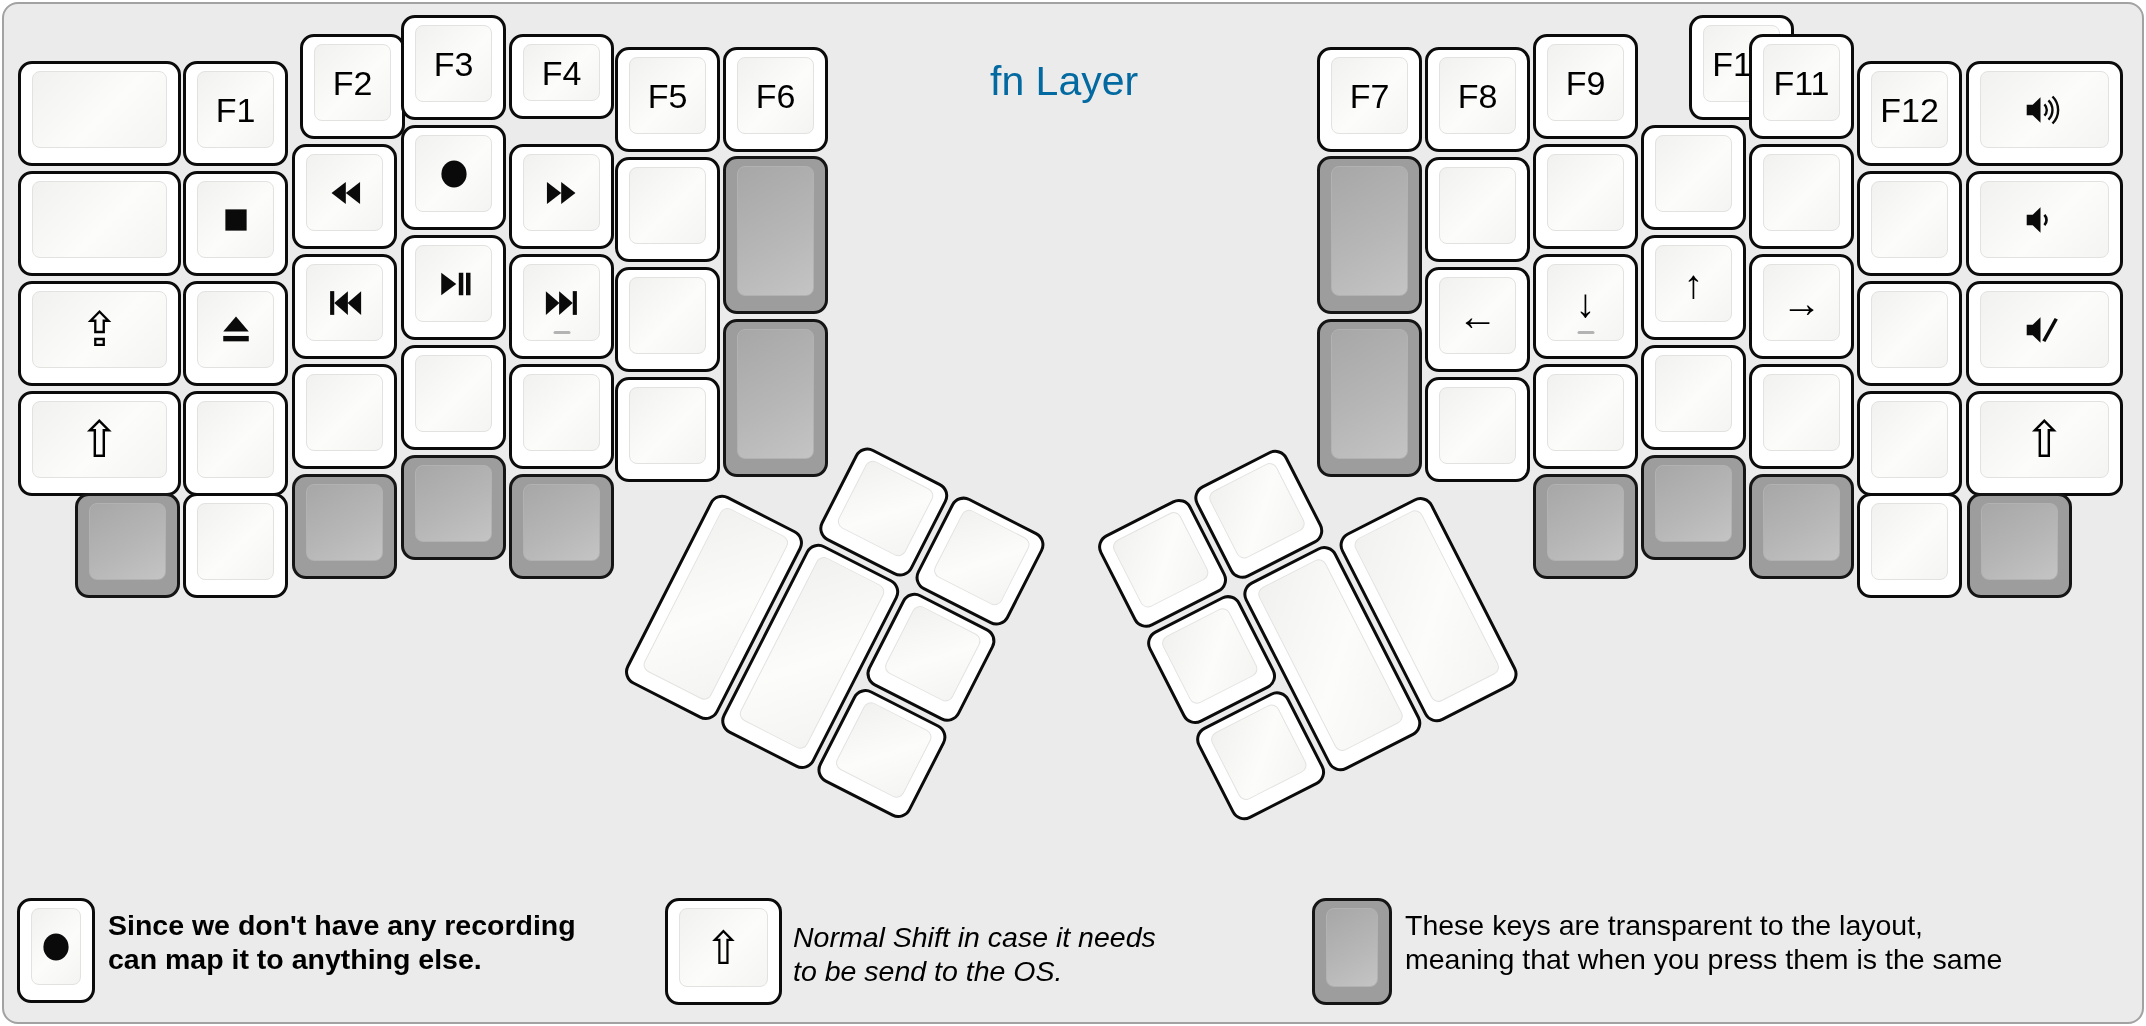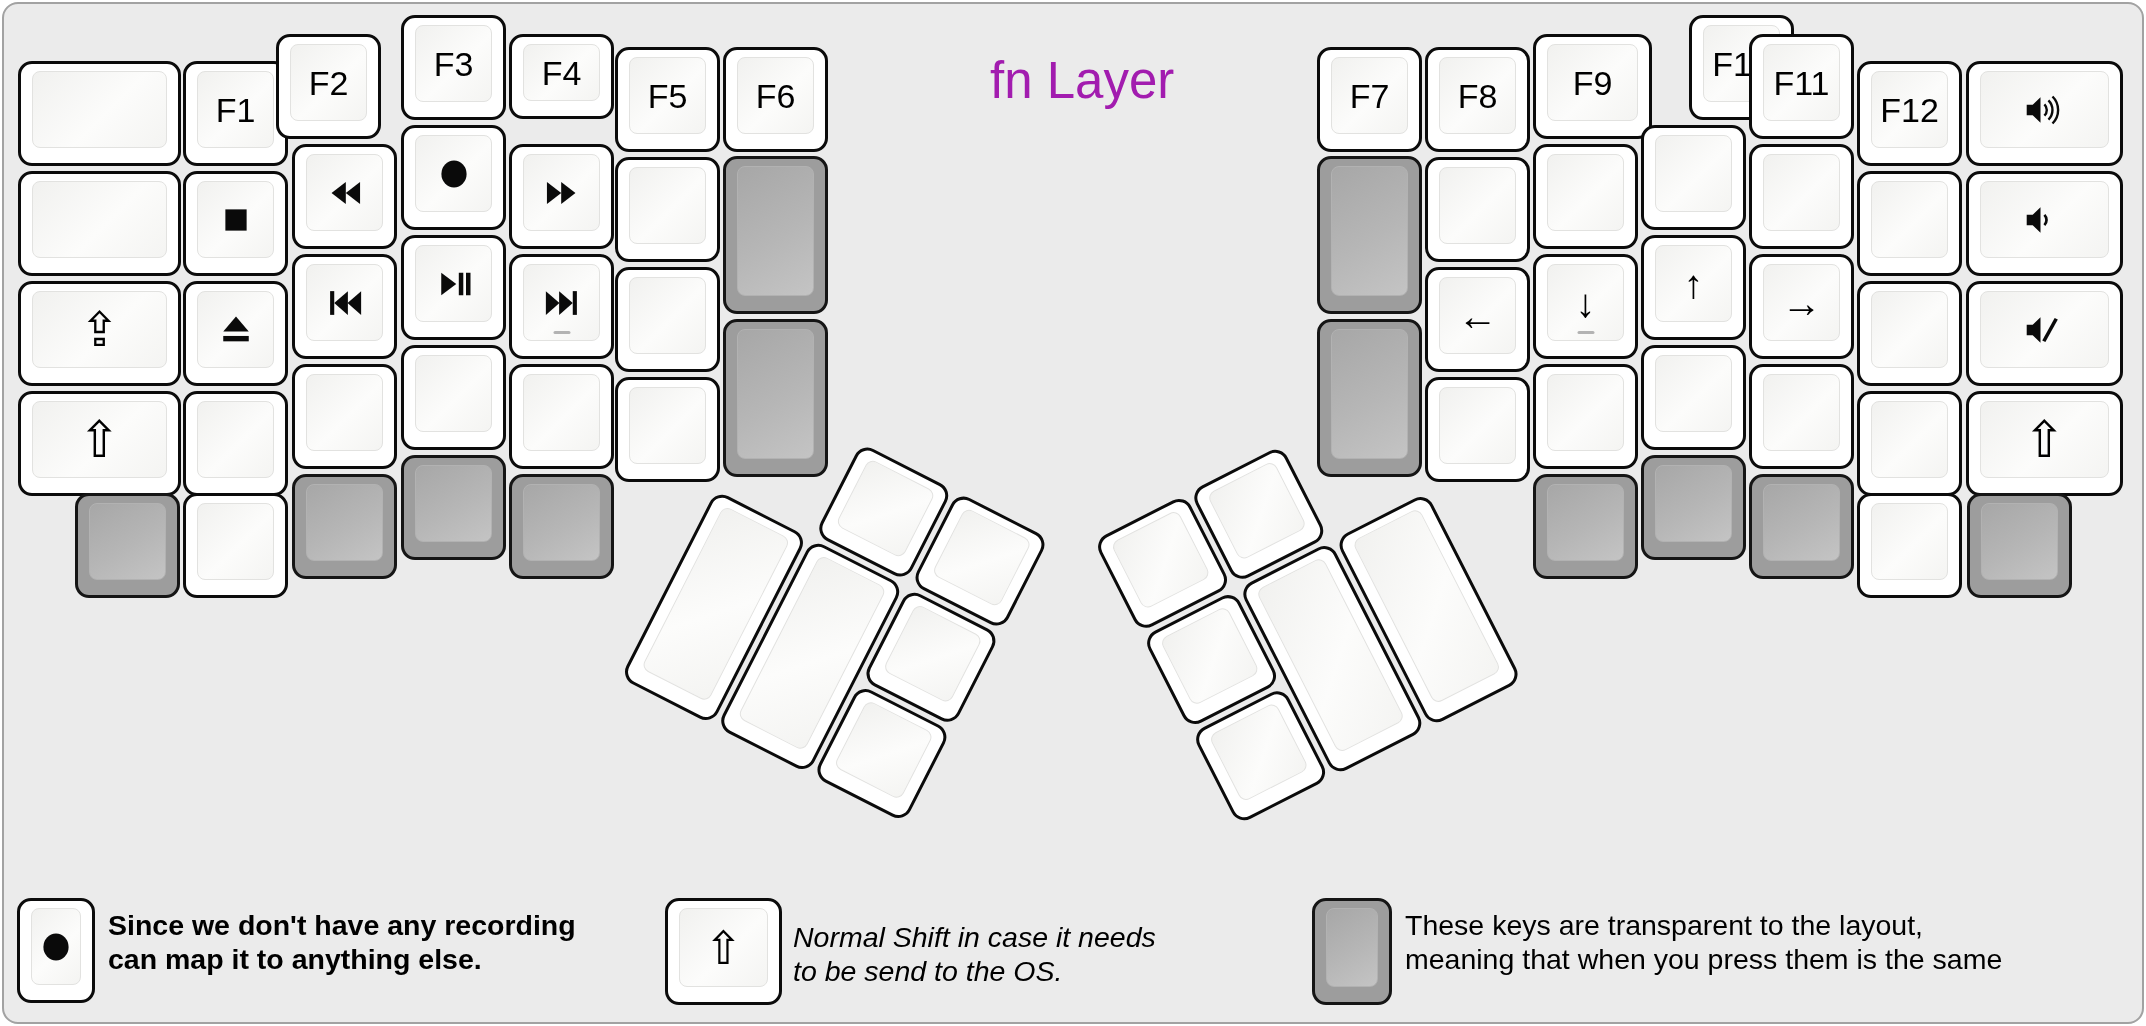--- a/index.html
+++ b/index.html
@@ -1,20 +1,20 @@
 <!DOCTYPE html>
 <html><head>
 <meta charset="utf-8">
 <style>
   html,body{margin:0;padding:0;background:#ffffff;}
   .stage{position:relative;width:2146px;height:1026px;background:#ffffff;overflow:hidden;
          font-family:"Liberation Sans","DejaVu Sans",sans-serif;}
   .card{position:absolute;left:2px;top:2px;width:2138px;height:1018px;background:#ebebeb;
         border:2px solid #a2a2a2;border-radius:16px;}
-  .title{position:absolute;left:990px;top:58px;font-size:51px;line-height:46px;color:#a21caf;}
+  .title{position:absolute;left:990px;top:58px;font-size:41px;line-height:46px;color:#0369a1;}
   
   .key{position:absolute;background:#ffffff;border:3px solid #0b0b0b;border-radius:14px;box-sizing:border-box;}
   .key .cap{position:absolute;left:11px;right:11px;top:7px;bottom:15px;border-radius:8px;
             background:linear-gradient(135deg,#f1f1ef 0%,#fcfcfb 55%,#f4f4f2 100%);
             border:1.5px solid #e2e2e0;display:flex;align-items:center;justify-content:center;overflow:visible;}
   .key.grey{background:#9d9d9d;border-color:#151515;}
   .key.grey .cap{background:linear-gradient(150deg,#a7a7a7 0%,#b6b6b6 55%,#c4c4c4 100%);border-color:#b2b2b2;}
   .klabel{font-size:34px;color:#000;line-height:1;}
   .glyph{color:#000;line-height:1;}
   .g-shift{font-size:50px;}
@@ -74,21 +74,21 @@
       </div>
       <div class="key white" style="left: 183px; top: 391px; width: 105px; height: 105px;">
         <div class="cap"></div>
       </div>
       <div class="key white" style="left: 183px; top: 493px; width: 105px; height: 105px;">
         <div class="cap"></div>
       </div>
       <div class="key grey" style="left: 75px; top: 493px; width: 105px; height: 105px;">
         <div class="cap"></div>
       </div>
-      <div class="key white" style="left: 276px; top: 34px; width: 105px; height: 105px;">
+      <div class="key white" style="left: 300px; top: 34px; width: 105px; height: 105px;">
         <div class="cap">
           <span class="klabel">F2</span>
         </div>
       </div>
       <div class="key white" style="left: 292px; top: 144px; width: 105px; height: 105px;">
         <div class="cap">
           <svg class="micon" width="38" height="38" viewBox="0 0 24 24">
             <polygon points="12.5,5 3.5,12 12.5,19"></polygon>
             <polygon points="21.5,5 12.5,12 21.5,19"></polygon>
           </svg>
@@ -210,21 +210,21 @@
         <div class="cap"></div>
       </div>
       <div class="key white" style="left: 1425px; top: 267px; width: 105px; height: 105px;">
         <div class="cap">
           <span class="glyph g-arrow">←</span>
         </div>
       </div>
       <div class="key white" style="left: 1425px; top: 377px; width: 105px; height: 105px;">
         <div class="cap"></div>
       </div>
-      <div class="key white" style="left: 1533px; top: 34px; width: 119px; height: 105px;">
+      <div class="key white" style="left: 1533px; top: 34px; width: 105px; height: 105px;">
         <div class="cap">
           <span class="klabel">F9</span>
         </div>
       </div>
       <div class="key white" style="left: 1533px; top: 144px; width: 105px; height: 105px;">
         <div class="cap"></div>
       </div>
       <div class="key white" style="left: 1533px; top: 254px; width: 105px; height: 105px;">
         <div class="cap">
           <span class="glyph g-arrow">↓</span>

